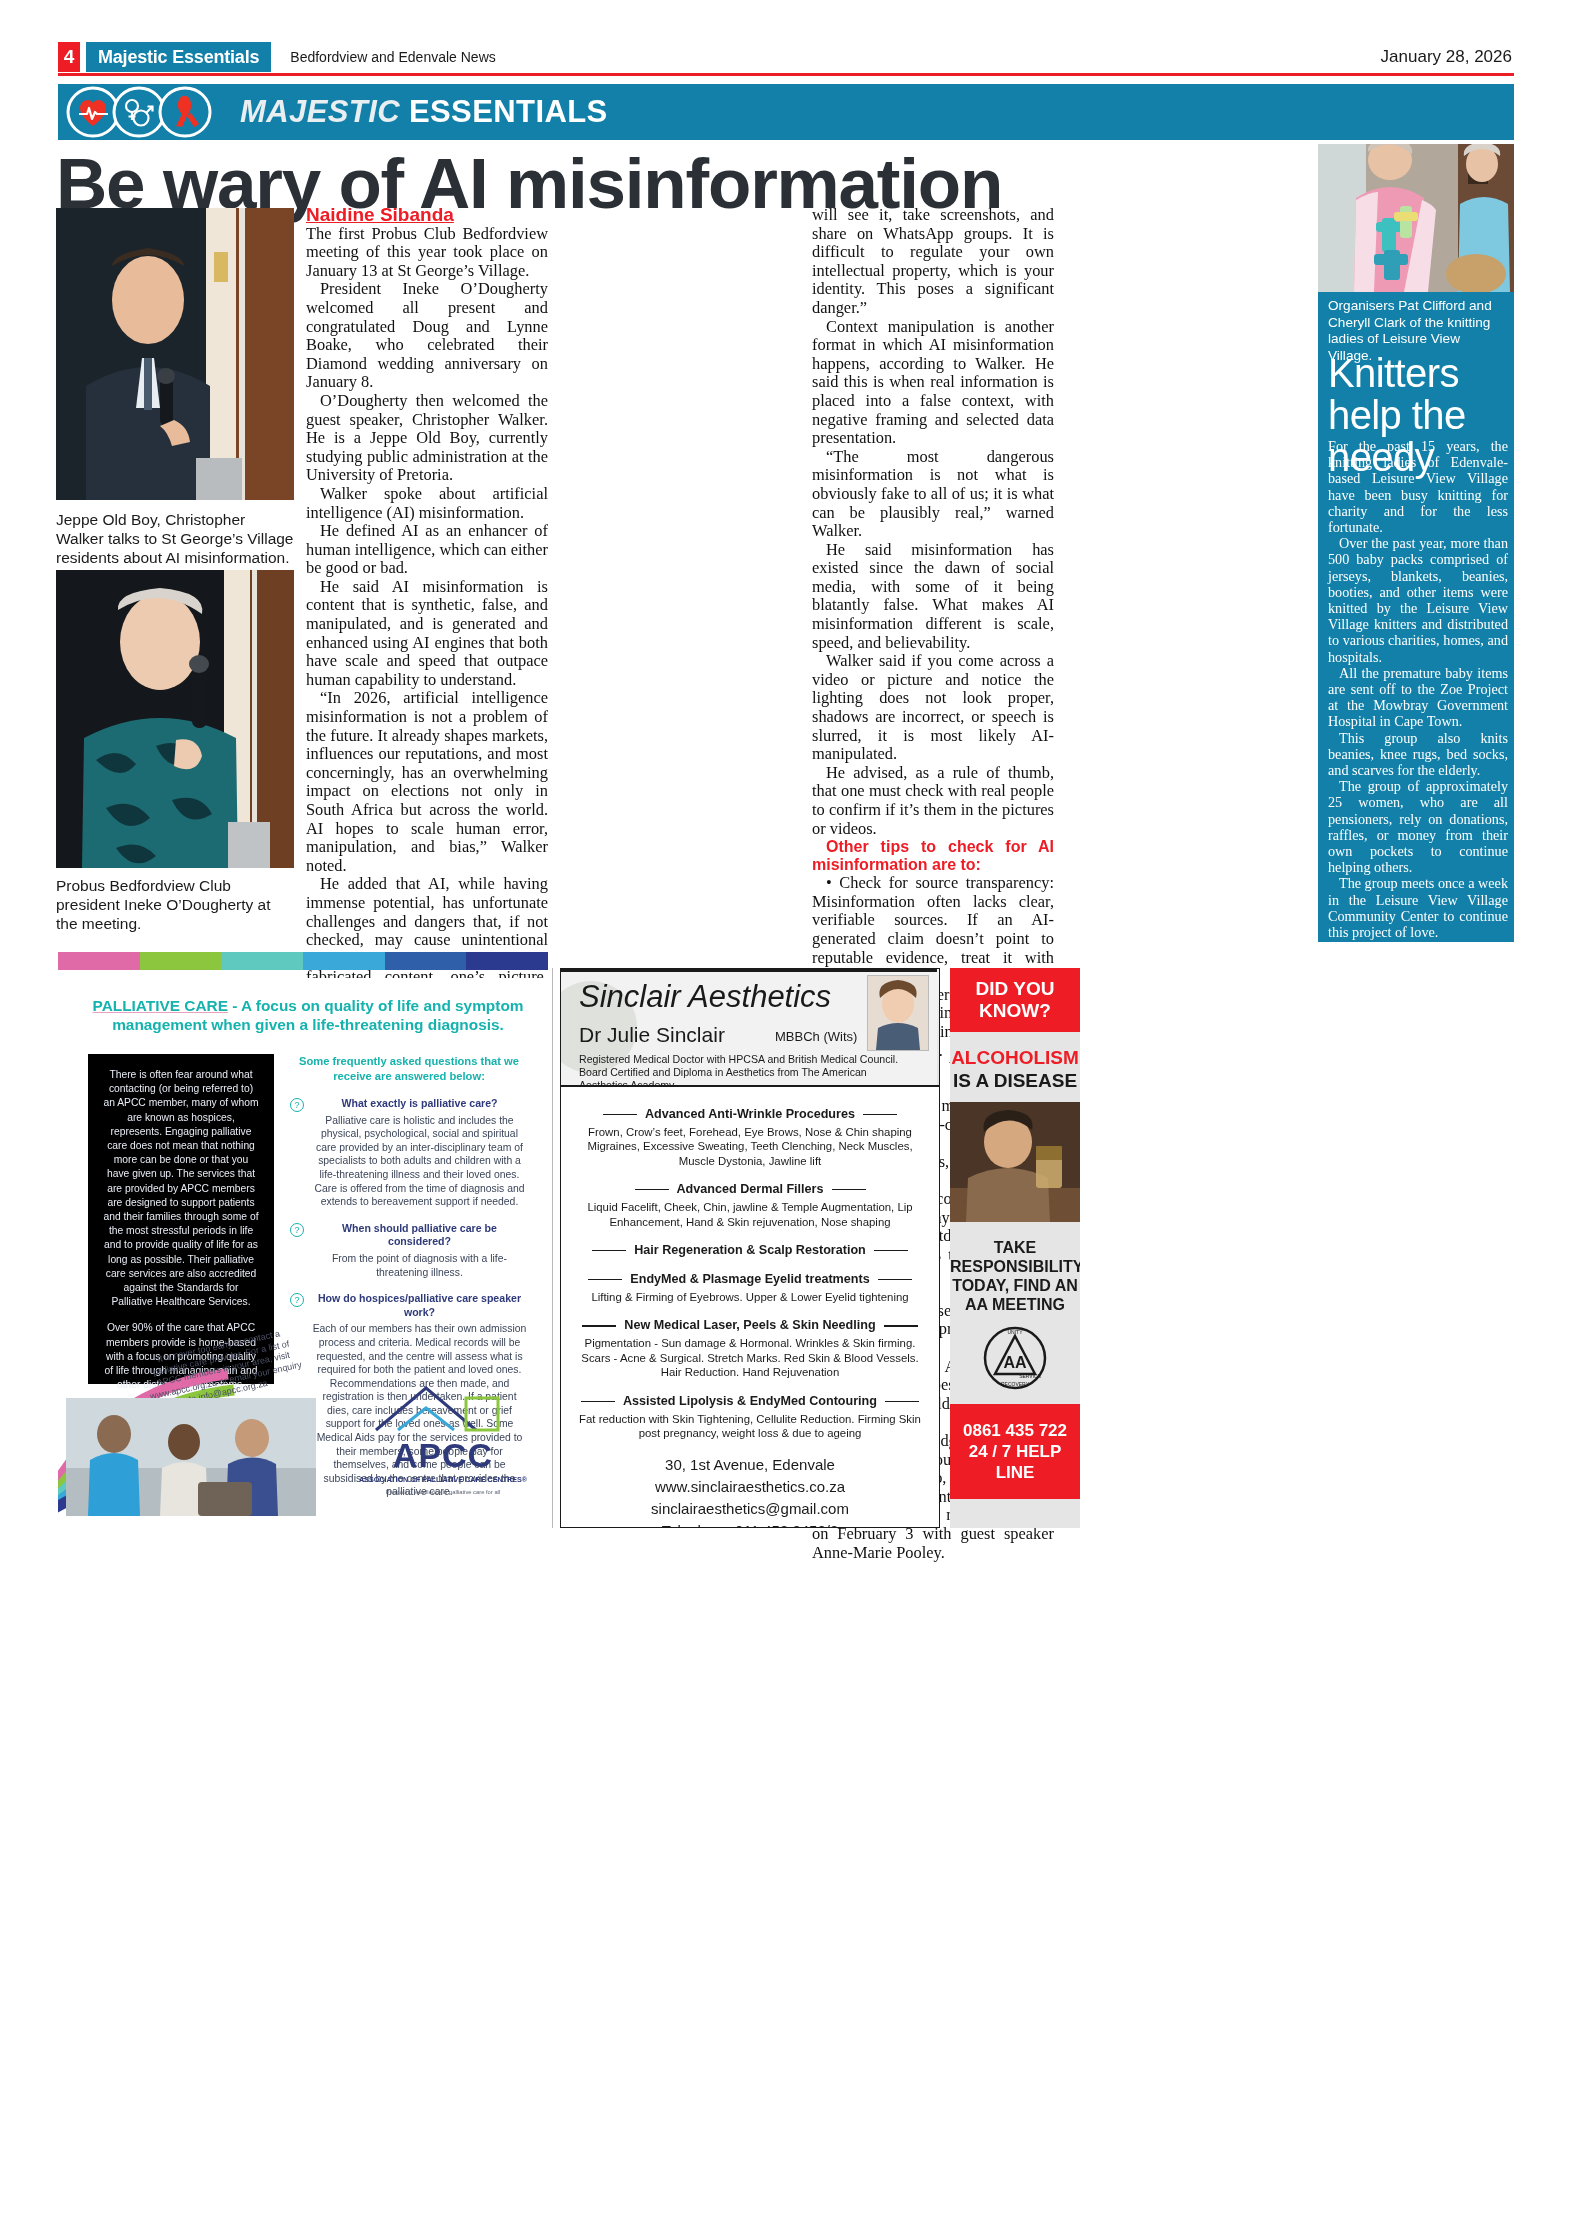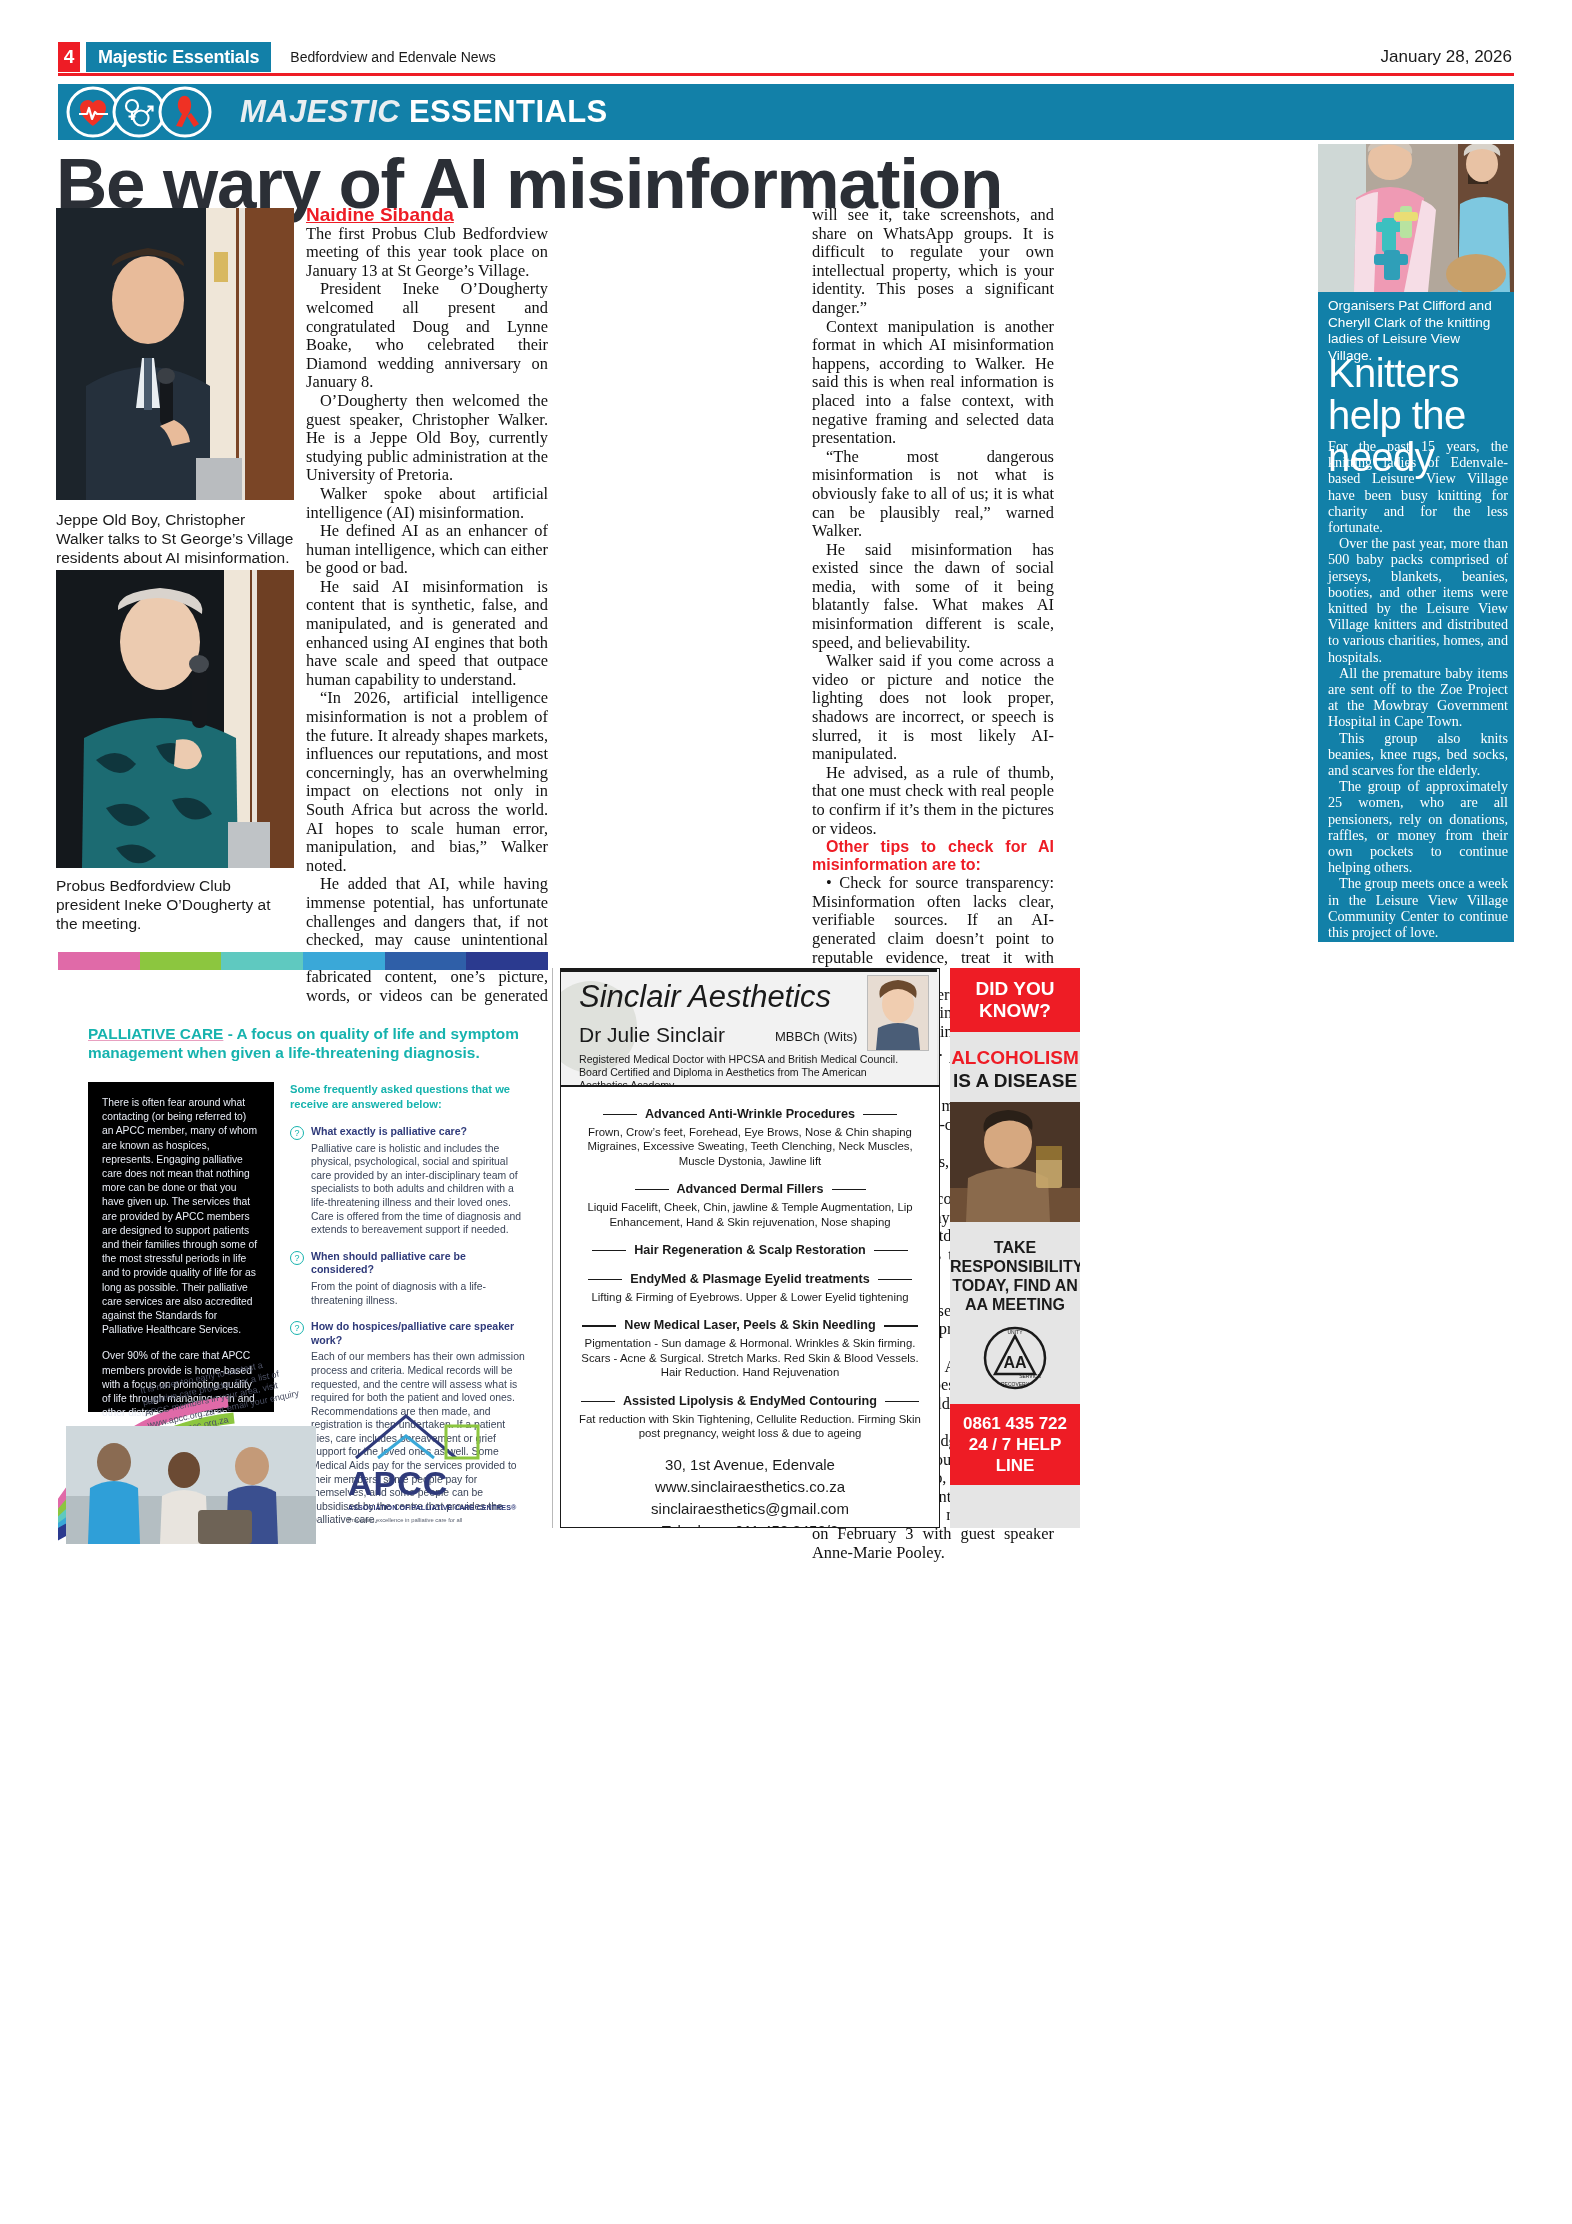--- a/index.html
+++ b/index.html
@@ -86,21 +86,21 @@
     font-family:"Liberation Serif", serif; font-size:14.2px; line-height:16.2px; text-align:justify;
   }
   .knit-body p { margin:0; text-indent:11px; }
   .knit-body p.first { text-indent:0; }
 
   
   .strip { position:absolute; left:58px; top:952px; width:490px; height:18px; display:flex; }
   .strip div { flex:1; }
 
   
-  .ad-apcc { position:absolute; left:58px; top:1006px; width:490px; height:540px; background:#ffffff; overflow:hidden; }
+  .ad-apcc { position:absolute; left:58px; top:978px; width:490px; height:540px; background:#ffffff; overflow:hidden;text-align:center; }
   .apcc-head { position:absolute; left:30px; top:18px; width:440px; color:#16b3ae; font-weight:700; font-size:15.4px; line-height:19px; }
   .apcc-head u { text-decoration-color:#e8a0c0; }
   .apcc-navy { position:absolute; left:30px; top:76px; width:186px; height:330px; background:#000000; }
   .apcc-navy p { color:#e8ecf5; font-size:10.3px; line-height:14.2px; margin:0 0 12px 0; padding:0 14px; }
   .apcc-navy .pad { padding-top:14px; }
   .apcc-right { position:absolute; left:232px; top:76px; width:238px; }
   .apcc-right .q-intro { color:#16b3ae; font-weight:700; font-size:11.2px; line-height:14.5px; margin-bottom:14px; }
   .faq { display:flex; margin-bottom:13px; }
   .faq .bubble {
     flex:0 0 14px; height:14px; border-radius:50%; border:1.4px solid #16b3ae; color:#16b3ae;
@@ -146,21 +146,21 @@
   .aa-know { width:130px; height:64px; background:#ee1c25; color:#fff; display:flex; flex-direction:column;
     align-items:center; justify-content:center; font-family:"Liberation Sans Narrow","Liberation Sans",sans-serif;
     font-weight:700; font-size:19px; line-height:22px; text-align:center; }
   .aa-head { text-align:center; color:#ee1c25; font-family:"Liberation Sans Narrow","Liberation Sans",sans-serif;
     font-weight:700; font-size:19px; line-height:23px; margin-top:14px; }
   .aa-head .blk { color:#1a1a1a; }
   .aa-photo { width:130px; height:120px; background:#9a7b63; margin-top:10px; overflow:hidden; }
   .aa-take { text-align:center; color:#1a1a1a; font-family:"Liberation Sans Narrow","Liberation Sans",sans-serif;
     font-weight:700; font-size:16px; line-height:19px; margin-top:16px; }
   .aa-tri { width:64px; height:64px; margin:12px auto 0 auto; position:relative; }
-  .aa-phone { margin-top:14px; background:#ee1c25; color:#fff; text-align:center; padding:9px 0;
+  .aa-phone { margin-top:14px; background:#ee1c25; color:#fff; text-align:center; padding:16px 0;
     font-family:"Liberation Sans Narrow","Liberation Sans",sans-serif; font-weight:700; font-size:17px; line-height:21px; }
 
   .divider-v { position:absolute; background:#b9b9b9; width:1px; }
 </style>
 </head>
 <body>
 
 <div class="page">
 
   <div class="folio">

